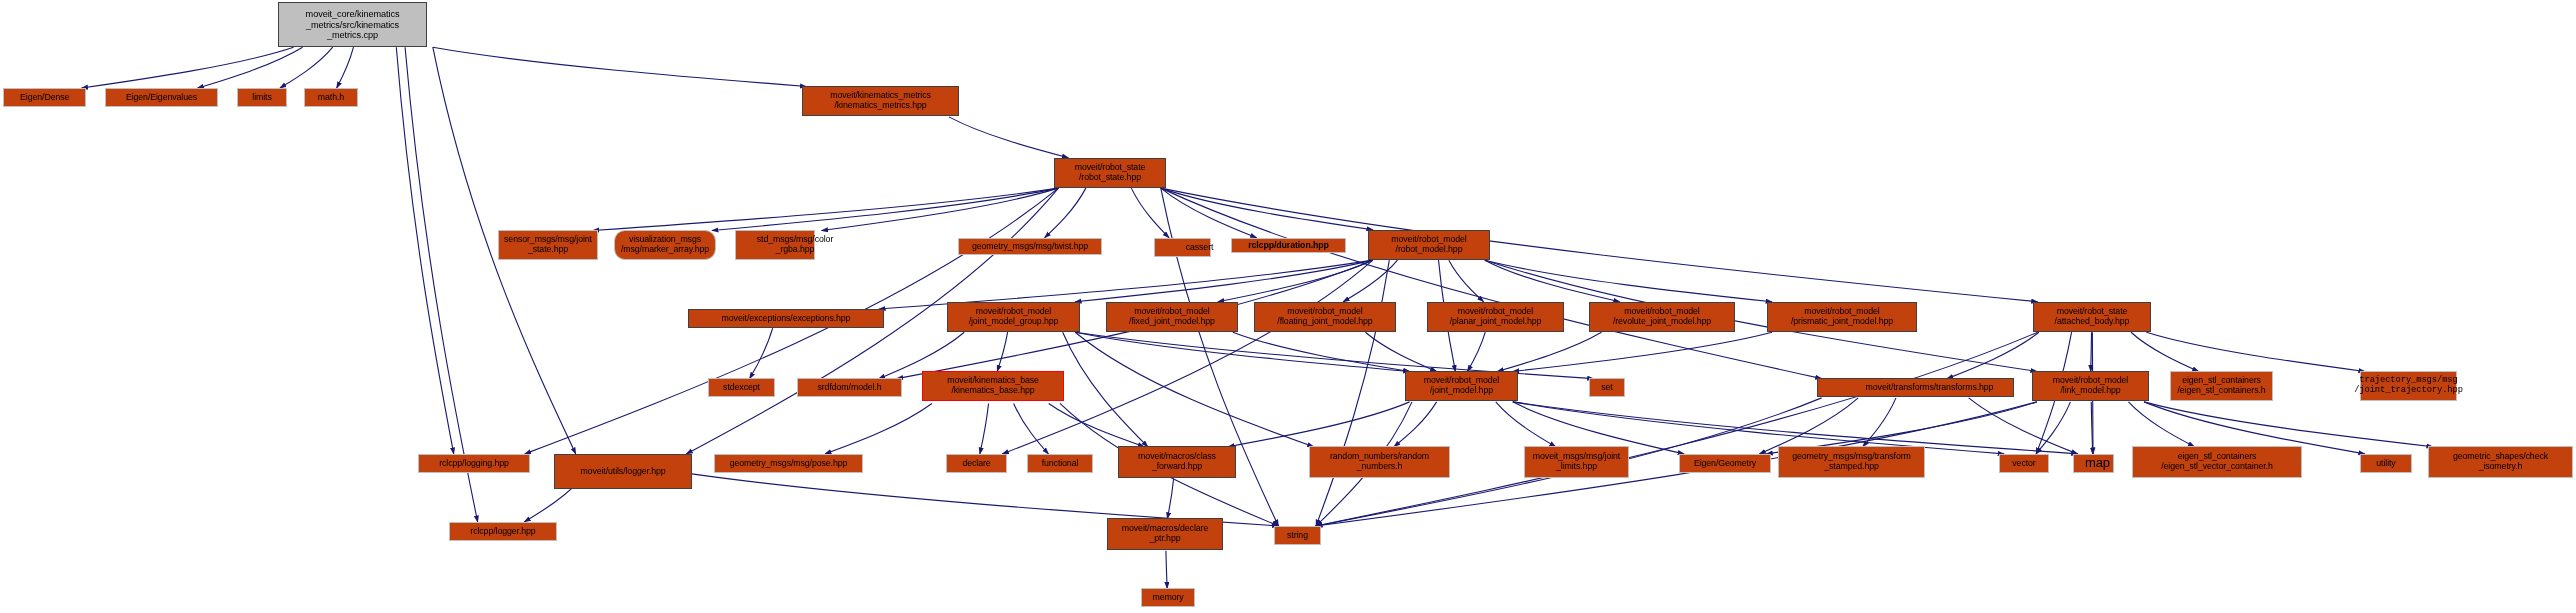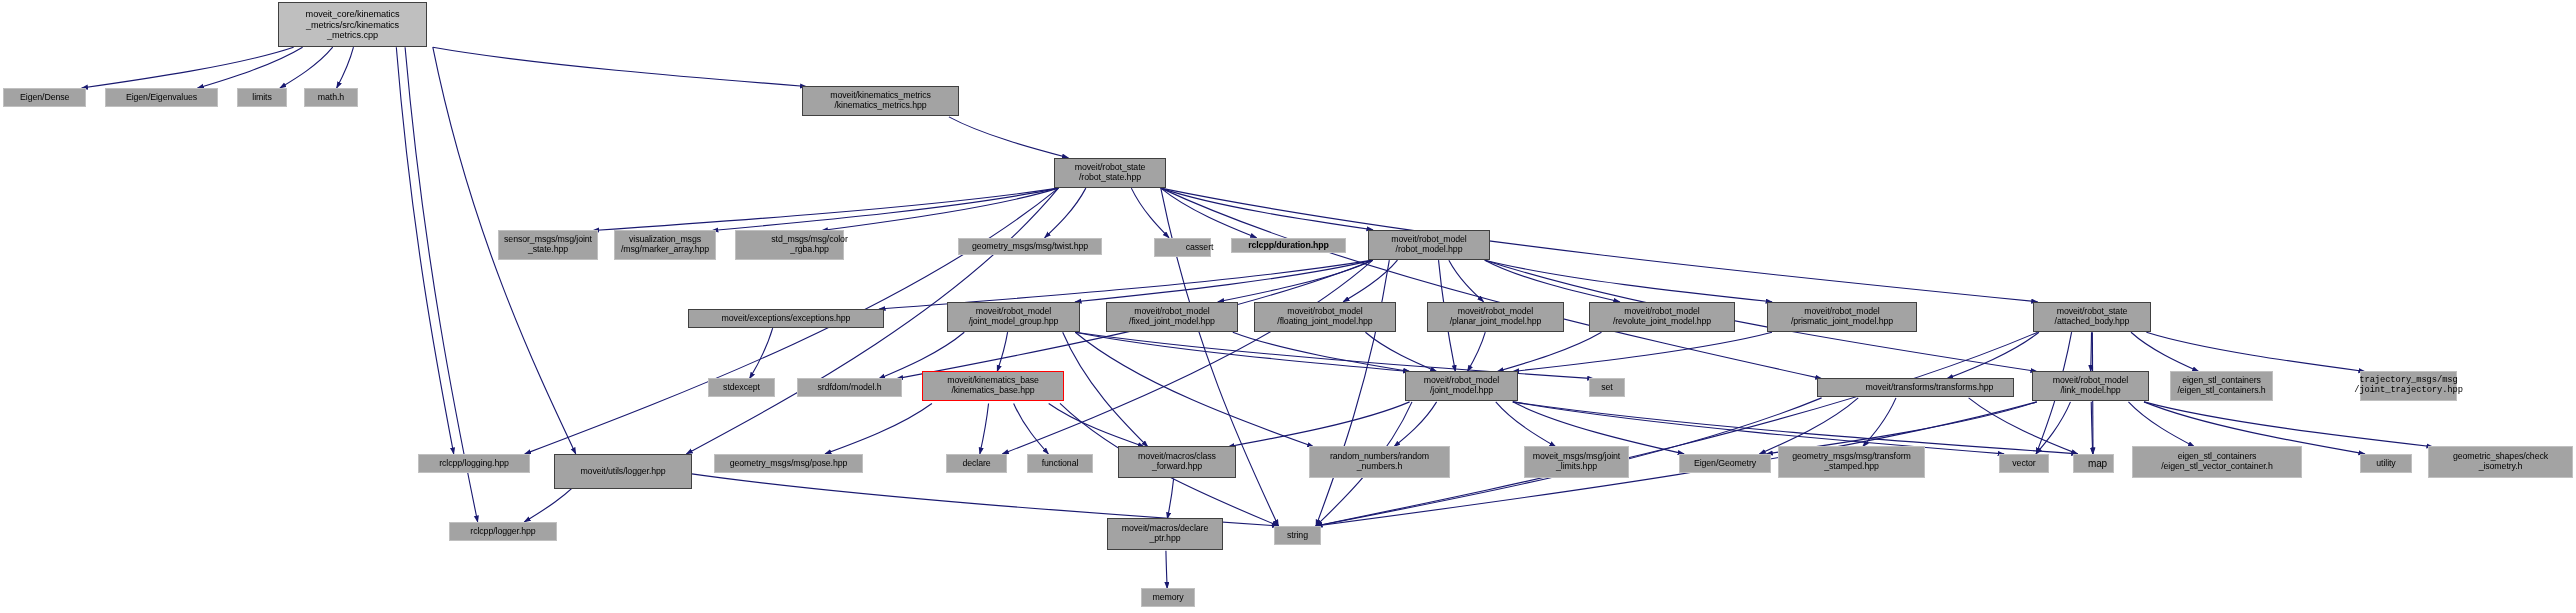--- a/index.html
+++ b/index.html
@@ -24,21 +24,21 @@
   }
   .node {
     position: absolute;
     box-sizing: border-box;
     display: flex;
     align-items: center;
     justify-content: center;
     text-align: center;
     line-height: 1.12;
     color: #000000;
-    background: #a3a3a3;
+    background: #c2410c;
     border: 0.8px solid #c0c0c0;
     white-space: pre-line;
     letter-spacing: -0.1px;
     z-index: 2;
   }
   .node.solid { border: 0.8px solid #404040; }
   .node.root  { background: #bfbfbf; border: 0.8px solid #404040; }
   .node.hl    { border: 1.6px solid #ff0000; }
 </style>
 </head>
@@ -140,23 +140,23 @@
       <div class="node plain" style="left: 3.2px; top: 88px; width: 83px; height: 19px; font-size: 8.8px;">Eigen/Dense</div>
       <div class="node plain" style="left: 105px; top: 88px; width: 113px; height: 19px; font-size: 8.8px;">Eigen/Eigenvalues</div>
       <div class="node plain" style="left: 237px; top: 88px; width: 50px; height: 19px; font-size: 8.8px;">limits</div>
       <div class="node plain" style="left: 304px; top: 88px; width: 54px; height: 19px; font-size: 8.8px;">math.h</div>
       <div class="node solid" style="left: 802px; top: 86px; width: 157px; height: 30px; font-size: 8.8px;">moveit/kinematics_metrics
 /kinematics_metrics.hpp</div>
       <div class="node solid" style="left: 1054px; top: 158px; width: 112px; height: 30px; font-size: 8.8px;">moveit/robot_state
 /robot_state.hpp</div>
       <div class="node plain" style="left: 498px; top: 230px; width: 100px; height: 30px; font-size: 8.8px;">sensor_msgs/msg/joint
 _state.hpp</div>
-      <div class="node plain" style="left: 614px; top: 230px; width: 102px; height: 30px; font-size: 8.8px;">visualization_msgs
+      <div class="node plain" style="left: 614px; top: 230px; width: 102px; height: 30px; font-size: 8.8px; border-radius: 11px;">visualization_msgs
 /msg/marker_array.hpp</div>
-      <div class="node plain" style="left: 735px; top: 230px; width: 109px; height: 30px; font-size: 8.8px; padding-left: 40px;">std_msgs/msg/color
+      <div class="node plain" style="left: 735px; top: 230px; width: 80px; height: 30px; font-size: 8.8px; padding-left: 40px;">std_msgs/msg/color
 _rgba.hpp</div>
       <div class="node plain" style="left: 958px; top: 238px; width: 144px; height: 17px; font-size: 8.8px;">geometry_msgs/msg/twist.hpp</div>
       <div class="node plain" style="left: 1154px; top: 238px; width: 57px; height: 19px; font-size: 8.8px; padding-left: 34px;">cassert</div>
       <div class="node plain" style="left: 1231px; top: 238px; width: 115px; height: 15px; font-size: 8.8px; font-weight: bold;">rclcpp/duration.hpp</div>
       <div class="node solid" style="left: 1368px; top: 230px; width: 122px; height: 30px; font-size: 8.8px;">moveit/robot_model
 /robot_model.hpp</div>
       <div class="node solid" style="left: 688px; top: 309px; width: 196px; height: 19px; font-size: 8.8px;">moveit/exceptions/exceptions.hpp</div>
       <div class="node solid" style="left: 947px; top: 302px; width: 133px; height: 30px; font-size: 8.8px;">moveit/robot_model
 /joint_model_group.hpp</div>
       <div class="node solid" style="left: 1106px; top: 302px; width: 132px; height: 30px; font-size: 8.8px;">moveit/robot_model
@@ -193,21 +193,21 @@
       <div class="node solid" style="left: 1118px; top: 446px; width: 118px; height: 32px; font-size: 8.8px;">moveit/macros/class
 _forward.hpp</div>
       <div class="node plain" style="left: 1309px; top: 446px; width: 141px; height: 32px; font-size: 8.8px;">random_numbers/random
 _numbers.h</div>
       <div class="node plain" style="left: 1524px; top: 446px; width: 105px; height: 32px; font-size: 8.8px;">moveit_msgs/msg/joint
 _limits.hpp</div>
       <div class="node plain" style="left: 1679px; top: 454px; width: 92px; height: 19px; font-size: 8.8px;">Eigen/Geometry</div>
       <div class="node plain" style="left: 1778px; top: 446px; width: 147px; height: 32px; font-size: 8.8px;">geometry_msgs/msg/transform
 _stamped.hpp</div>
       <div class="node plain" style="left: 1999px; top: 454px; width: 50px; height: 19px; font-size: 8.8px;">vector</div>
-      <div class="node plain" style="left: 2073px; top: 454px; width: 41px; height: 19px; font-size: 10px; padding-left: 8px;">map</div>
+      <div class="node plain" style="left: 2073px; top: 454px; width: 41px; height: 19px; font-size: 13px; padding-left: 8px;">map</div>
       <div class="node plain" style="left: 2132px; top: 446px; width: 170px; height: 32px; font-size: 8.8px;">eigen_stl_containers
 /eigen_stl_vector_container.h</div>
       <div class="node plain" style="left: 2360px; top: 454px; width: 52px; height: 19px; font-size: 8.8px;">utility</div>
       <div class="node plain" style="left: 2428px; top: 446px; width: 145px; height: 32px; font-size: 8.8px;">geometric_shapes/check
 _isometry.h</div>
       <div class="node plain" style="left: 449px; top: 522px; width: 108px; height: 19px; font-size: 8.8px;">rclcpp/logger.hpp</div>
       <div class="node solid" style="left: 1107px; top: 518px; width: 116px; height: 32px; font-size: 8.8px;">moveit/macros/declare
 _ptr.hpp</div>
       <div class="node plain" style="left: 1274px; top: 526px; width: 47px; height: 19px; font-size: 8.8px;">string</div>
       <div class="node plain" style="left: 1141px; top: 588px; width: 54px; height: 19px; font-size: 8.8px;">memory</div>

